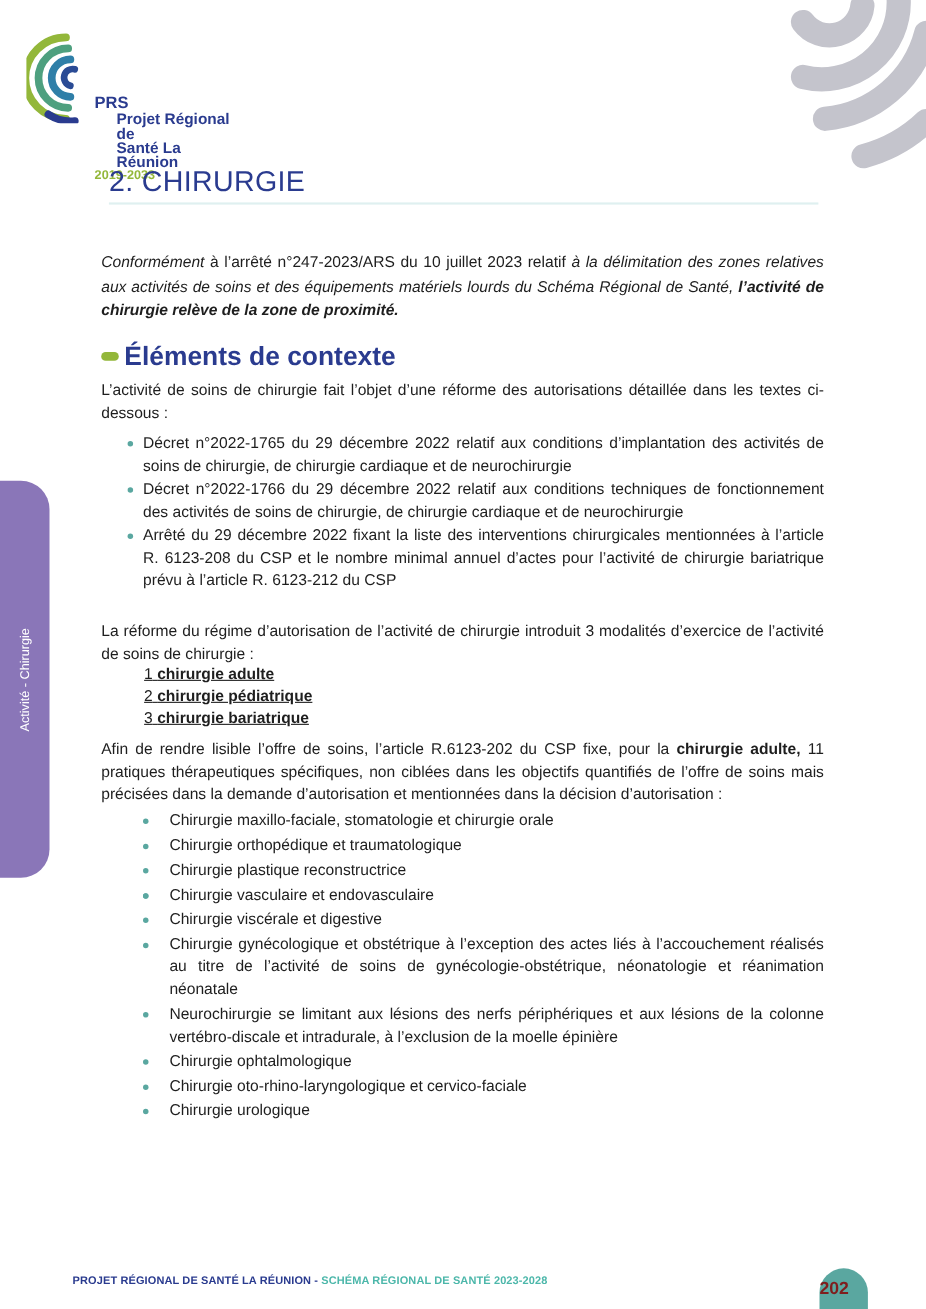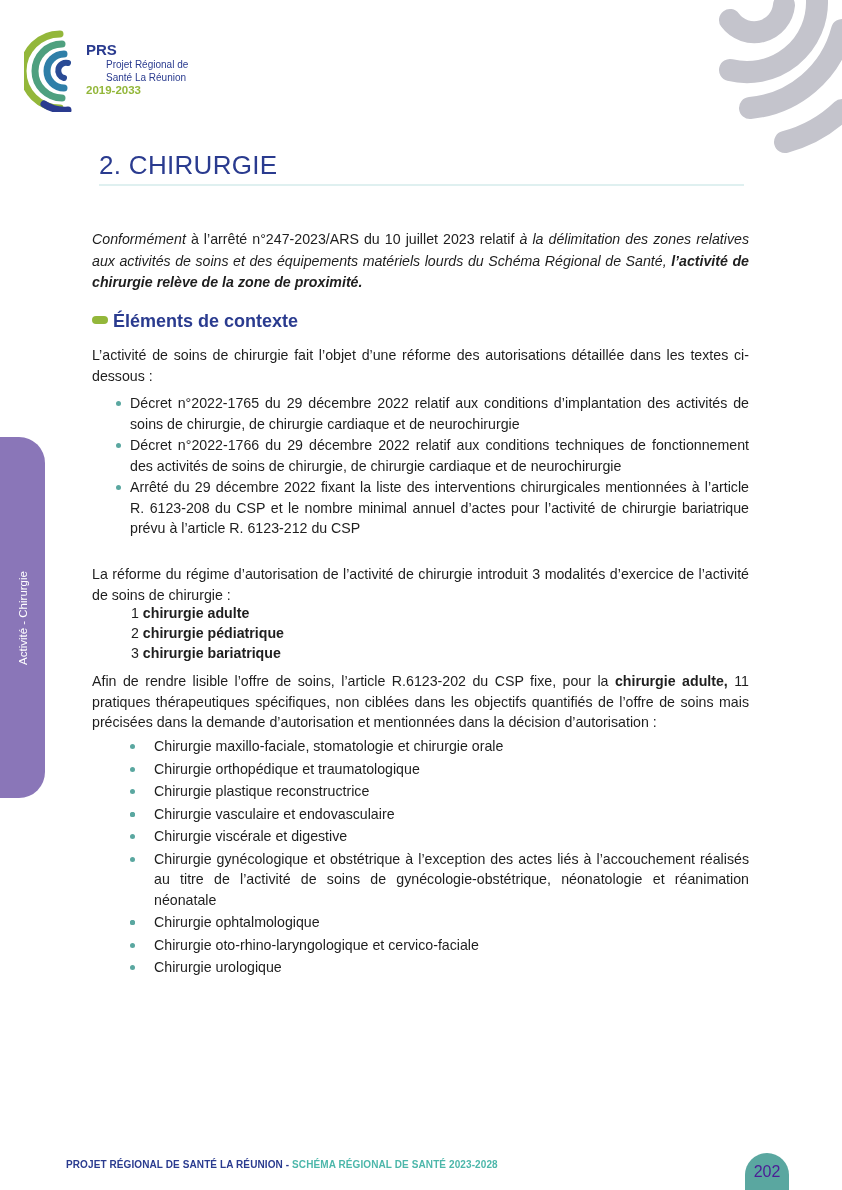--- a/index.html
+++ b/index.html
@@ -4,43 +4,43 @@
 <style>
   html, body { margin: 0; padding: 0; }
   body {
     width: 842px; height: 1190px; position: relative; overflow: hidden;
     background: #ffffff; color: #1e1e1e;
     font-family: "Liberation Sans", "DejaVu Sans", sans-serif;
   }
   .logo { position: absolute; left: 24px; top: 30px; width: 200px; height: 82px; }
   .logo svg { position: absolute; left: 0; top: 0; }
   .logo-text { position: absolute; left: 62px; top: 12px; line-height: 13px; }
-  .logo-prs { font-weight: bold; font-size: 15px; color: #2a3b8f; line-height: 16px; }
-  .logo-line { font-weight: normal; font-size: 10px; color: #2a3b8f; padding-left: 20px; }
+  .logo-prs { font-weight: bold; font-size: 15px; color: #2a3b8f; line-height: 16px; margin-top: 44px; }
+  .logo-line { font-weight: bold; font-size: 14px; color: #2a3b8f; padding-left: 20px; }
   .logo-years { font-weight: bold; font-size: 11.5px; color: #93b73a; }
 
   .deco { position: absolute; right: 0; top: 0; width: 150px; height: 160px; }
 
   .title {
     position: absolute; left: 99px; top: 150px;
     font-size: 26px; color: #2a3b8f; letter-spacing: 0.3px;
   }
   .title-rule {
     position: absolute; left: 99px; top: 184px; width: 645px; height: 2px; background: #dff0f0;
   }
 
   .intro {
     position: absolute; left: 92px; top: 229px; width: 657px;
     font-size: 14.2px; line-height: 21.5px; text-align: justify;
   }
   .intro i { font-style: italic; }
   .intro b { font-weight: bold; font-style: italic; }
 
   .h2 {
-    position: absolute; left: 92px; top: 311px; font-size: 18px; font-weight: bold; color: #2a3b8f;
+    position: absolute; left: 92px; top: 311px; font-size: 24px; font-weight: bold; color: #2a3b8f;
   }
   .h2 .pill {
     display: inline-block; width: 16px; height: 8px; border-radius: 4px; background: #93b73a;
     vertical-align: middle; margin-right: 5px; position: relative; top: -2px;
   }
 
   .para {
     position: absolute; left: 92px; width: 657px;
     font-size: 14.2px; line-height: 20.5px; text-align: justify;
   }
@@ -49,41 +49,41 @@
     position: relative; padding-left: 38px; font-size: 14.2px; line-height: 20.5px;
     text-align: justify; margin-bottom: 1px;
   }
   .blist li .dot {
     position: absolute; left: 24px; top: 8px; width: 5px; height: 5px; border-radius: 50%;
     background: #5aa7a0;
   }
   .blist2 li { padding-left: 62px; margin-bottom: 2px; }
   .blist2 li .dot { left: 38px; }
 
-  .num-list { position: absolute; left: 131px; font-size: 14.2px; line-height: 20px; }
+  .num-list { position: absolute; left: 131px; font-size: 14.2px; line-height: 20px; text-decoration: underline; }
   .num-list div b { font-weight: bold; }
 
   .side-tab {
     position: absolute; left: 0; top: 437px; width: 45px; height: 361px;
     background: #8a76b8; border-radius: 0 26px 26px 0;
   }
   .side-tab span {
     position: absolute; left: 50%; top: 50%; transform: translate(-50%, -50%) rotate(-90deg);
     white-space: nowrap; color: #ffffff; font-size: 11.5px;
   }
 
   .footer {
     position: absolute; left: 66px; top: 1159px; font-size: 10px; font-weight: bold; letter-spacing: 0.1px;
   }
   .footer .a { color: #2a3b8f; text-align: center; }
   .footer .b { color: #4cb7aa; }
   .page-num {
     position: absolute; left: 745px; top: 1153px; width: 44px; height: 37px;
     background: #5aa7a0; border-radius: 22px 22px 0 0;
-    color: #4c1d95; font-weight: normal; font-size: 16px; text-align: center; line-height: 38px;
+    color: #7f1d1d; font-weight: bold; font-size: 16px; text-align: left; line-height: 38px;
   }
 </style>
 </head>
 <body>
 
 <div class="logo">
   <svg width="60" height="82" viewBox="0 0 60 82">
     <path d="M36 4 A36 36 0 0 0 36 78" fill="none" stroke="#93b73a" stroke-width="7" stroke-linecap="round"></path>
     <path d="M38 14 A26 26 0 0 0 38 68" fill="none" stroke="#4ea07f" stroke-width="7" stroke-linecap="round"></path>
     <path d="M40 24 A16 16 0 0 0 40 58" fill="none" stroke="#2f7fa8" stroke-width="7" stroke-linecap="round"></path>
@@ -137,21 +137,21 @@
 </div>
 
 <ul class="blist blist2" style="top:736px;">
   <li><span class="dot"></span><span>Chirurgie maxillo-faciale, stomatologie et chirurgie orale</span></li>
   <li><span class="dot"></span><span>Chirurgie orthopédique et traumatologique</span></li>
   <li><span class="dot"></span><span>Chirurgie plastique reconstructrice</span></li>
   <li><span class="dot"></span></li>
   <li><span class="dot"></span><span>Chirurgie vasculaire et endovasculaire</span></li>
   <li><span class="dot"></span><span>Chirurgie viscérale et digestive</span></li>
   <li><span class="dot"></span><span>Chirurgie gynécologique et obstétrique à l’exception des actes liés à l’accouchement réalisés au titre de l’activité de soins de gynécologie-obstétrique, néonatologie et réanimation néonatale</span></li>
-  <li><span class="dot"></span></li>
+  <li><span class="dot"></span><span>Neurochirurgie se limitant aux lésions des nerfs périphériques et aux lésions de la colonne vertébro-discale et intradurale, à l’exclusion de la moelle épinière</span></li>
   <li><span class="dot"></span><span>Chirurgie ophtalmologique</span></li>
   <li><span class="dot"></span><span>Chirurgie oto-rhino-laryngologique et cervico-faciale</span></li>
   <li><span class="dot"></span><span>Chirurgie urologique</span></li>
 </ul>
 
 <div class="side-tab">
   <span>Activité - Chirurgie</span>
 </div>
 
 <div class="footer">

